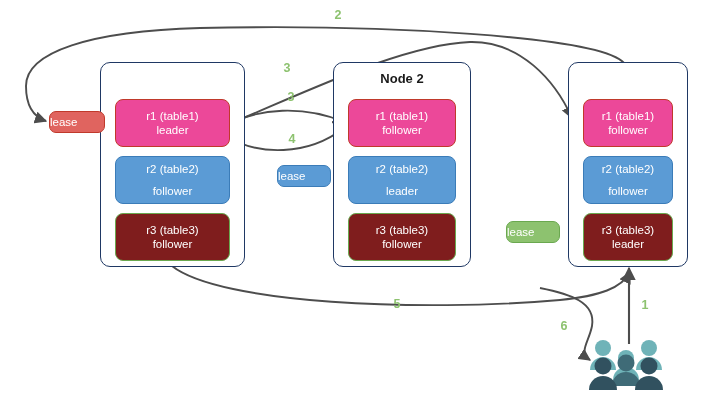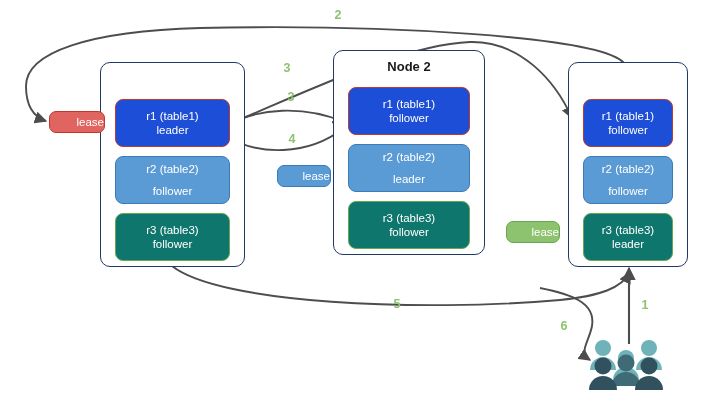--- a/index.html
+++ b/index.html
@@ -43,30 +43,30 @@
     display: flex;
     flex-direction: column;
     align-items: center;
     justify-content: center;
     color: #ffffff;
     font-size: 11.5px;
     line-height: 14px;
     text-align: center;
   }
   .replica .ln { display: block; }
-  .rep-red   { background: #1d4ed8; border: 1.6px solid #c0392b; }
+  .rep-red   { background: #ec4899; border: 1.6px solid #c0392b; }
   .rep-blue  { background: #5b9bd5; border: 1.6px solid #3b7cb8; gap: 8px; }
-  .rep-green { background: #0f766e; border: 1.6px solid #6aa84f; }
+  .rep-green { background: #7f1d1d; border: 1.6px solid #6aa84f; }
   .lease {
     position: absolute;
     box-sizing: border-box;
     border-radius: 7px;
     display: flex;
     align-items: center;
-    justify-content: flex-end;
+    justify-content: flex-start;
     color: #ffffff;
     font-size: 11.5px;
     z-index: 4;
     height: 22px;
   }
   .lease-red   { background: #e0645f; border: 1.6px solid #c0392b; }
   .lease-blue  { background: #5b9bd5; border: 1.6px solid #3b7cb8; }
   .lease-green { background: #8dc26f; border: 1.6px solid #6aa84f; }
   #edges {
     position: absolute;
@@ -123,21 +123,21 @@
     <div class="replica rep-blue" style="top:93px;">
       <span class="ln">r2 (table2)</span>
       <span class="ln">follower</span>
     </div>
     <div class="replica rep-green" style="top:150px;">
       <span class="ln">r3 (table3)</span>
       <span class="ln">follower</span>
     </div>
   </div>
 
-  <div class="node-box" style="left:333px; top:50px; width:152px; height:205px;">
+  <div class="node-box" style="left:333px; top:62px; width:138px; height:205px;">
     <div class="node-title">Node 2</div>
     <div class="replica rep-red" style="top:36px;">
       <span class="ln">r1 (table1)</span>
       <span class="ln">follower</span>
     </div>
     <div class="replica rep-blue" style="top:93px;">
       <span class="ln">r2 (table2)</span>
       <span class="ln">leader</span>
     </div>
     <div class="replica rep-green" style="top:150px;">

